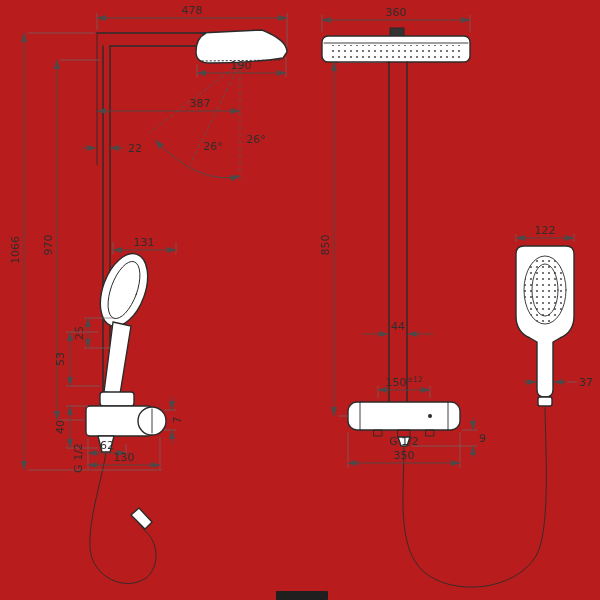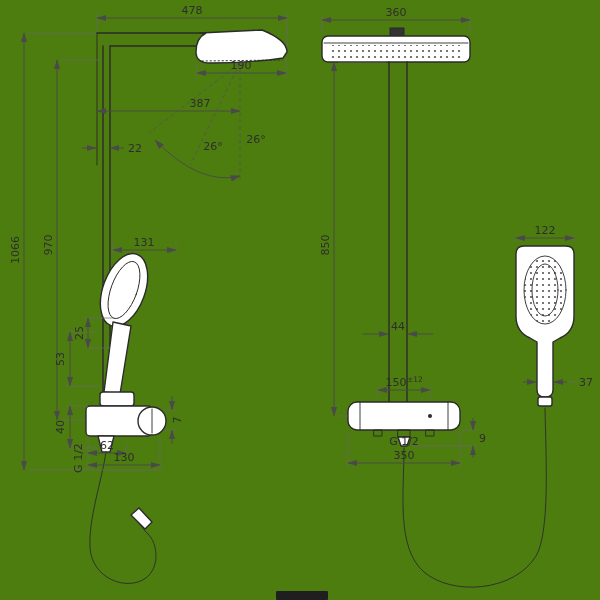--- a/index.html
+++ b/index.html
@@ -1,16 +1,16 @@
 <!DOCTYPE html>
 <html><head>
 <meta charset="utf-8">
 <style>
   html,body{margin:0;padding:0;background:#fff;}
-  .stage{width:600px;height:600px;background:#4d7c0f;position:relative;overflow:hidden;}
+  .stage{width:600px;height:600px;background:#b91c1c;position:relative;overflow:hidden;}
   svg{display:block;}
   text{font-family:"DejaVu Sans","Liberation Sans",sans-serif;font-size:11px;fill:#2e2e2e;}
   .dim-line{stroke:#4a4a4a;stroke-width:0.9;fill:none;}
   .ext-line{stroke:#6a6a6a;stroke-width:0.7;fill:none;}
   .prod{stroke:#2b2b2b;stroke-width:1.4;fill:#ffffff;stroke-linejoin:round;stroke-linecap:round;}
   .prod-thin{stroke:#2b2b2b;stroke-width:0.9;fill:none;stroke-linejoin:round;stroke-linecap:round;}
   .spray{stroke:#555;stroke-width:0.9;fill:none;stroke-dasharray:4 3;}
   .small{font-size:7.5px;}
 </style>
 </head>

